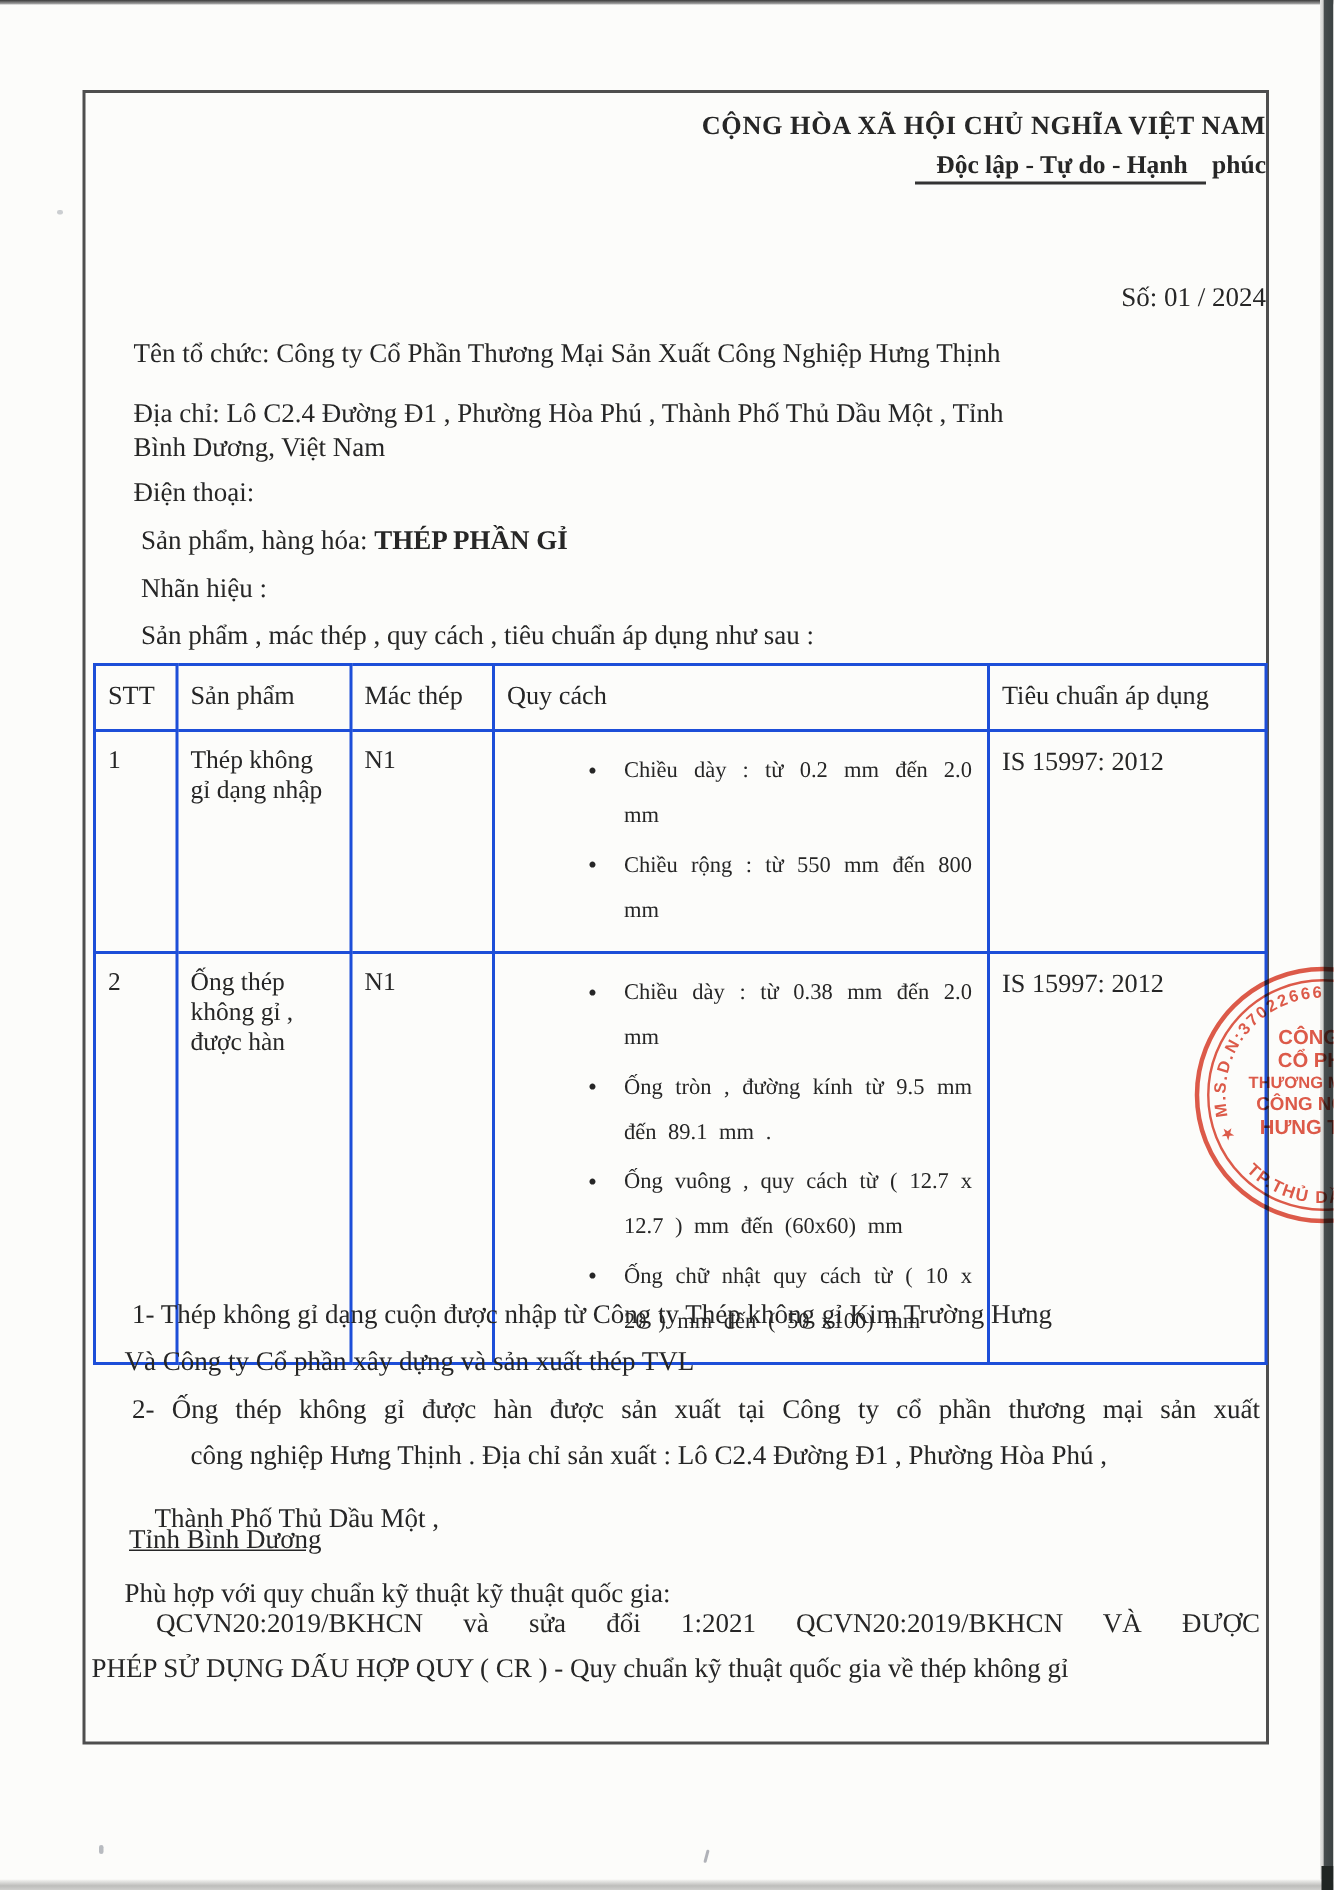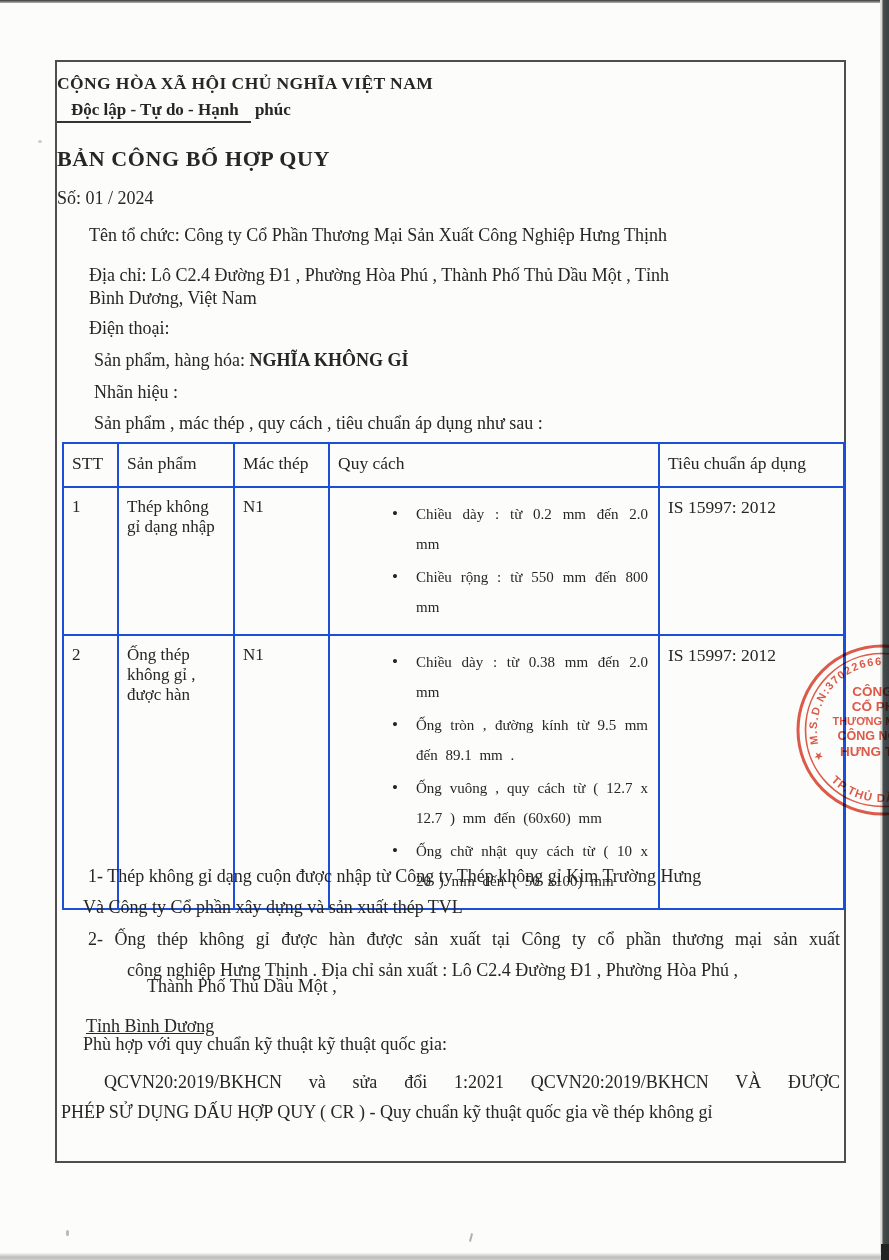--- a/index.html
+++ b/index.html
@@ -19,21 +19,21 @@
   .edge-corner{position:absolute;left:881px;top:1244px;width:8px;height:16px;background:#20２523;background:#202523;}
   .speck1{position:absolute;left:66px;top:1230px;width:3px;height:6px;background:#8b8f9a;border-radius:2px;opacity:.6;}
   .speck2{position:absolute;left:470px;top:1233px;width:2px;height:9px;background:#7d818c;border-radius:2px;opacity:.6;transform:rotate(15deg);}
   .speck3{position:absolute;left:38px;top:140px;width:4px;height:3px;background:#9aa0a8;opacity:.5;border-radius:2px;}
 
   
   .page{
     position:absolute;left:55px;top:60px;width:791px;height:1103px;
     border:2px solid #4e4e4e;box-sizing:border-box;background:transparent;
   }
-  .center{text-align:left;width:100%;position:absolute;left:0;}
+  .center{text-align:right;width:100%;position:absolute;left:0;}
   .nat-line{top:11px;font-size:17.5px;font-weight:bold;letter-spacing:.4px;}
   .motto{top:38px;font-size:17px;font-weight:bold;}
   .motto .u{border-bottom:2px solid #333;padding:0 12px 2px 14px;}
   .doc-title{top:84px;font-size:22px;font-weight:bold;letter-spacing:.6px;}
   .doc-no{top:126px;font-size:18px;}
 
   .para{position:absolute;font-size:18px;line-height:30px;white-space:nowrap;}
   .p-org{left:32px;top:158px;text-align:center;}
   .p-addr1{left:32px;top:198px;text-align:right;}
   .p-addr2{left:32px;top:221px;}
@@ -70,23 +70,23 @@
   }
   td.c-std{padding-left:11px;font-size:17.5px;}
 
   
   .notes{position:absolute;left:0;top:799px;width:791px;font-size:18px;}
   .nline{position:absolute;line-height:30px;white-space:nowrap;}
   .n1a{left:31px;top:0;}
   .n1b{left:26px;top:31px;}
   .n2a{left:31px;top:63px;width:752px;white-space:normal;text-align:justify;text-align-last:justify;}
   .n2b{left:46px;top:94px;margin-left:24px;}
-  .n2c{left:46px;top:110px;margin-left:44px;}
+  .n2c{left:46px;top:136px;}
   .nprov{left:29px;top:150px;text-decoration:underline;}
-  .nconf{left:26px;top:168px;text-align:center;}
+  .nconf{left:26px;top:186px;text-align:center;}
   .nq1{left:47px;top:206px;width:736px;white-space:normal;text-align:justify;text-align-last:justify;}
   .nq2{left:4px;top:236px;}
 
   
   .stamp{position:absolute;left:782px;top:630px;width:220px;height:200px;
     mix-blend-mode:multiply;opacity:.93;}
   .stamp text{font-family:"Liberation Sans","DejaVu Sans",sans-serif;font-weight:bold;}
 </style>
 </head>
 <body>
@@ -96,28 +96,27 @@
 <div class="edge-bottom"></div>
 <div class="edge-corner"></div>
 <div class="speck1"></div>
 <div class="speck2"></div>
 <div class="speck3"></div>
 
 <div class="page">
 
   <div class="center nat-line">CỘNG HÒA XÃ HỘI CHỦ NGHĨA VIỆT NAM</div>
   <div class="center motto"><span class="u">Độc lập - Tự do - Hạnh</span> <span>phúc</span></div>
-  <div class="center doc-title">BẢN CÔNG BỐ HỢP QUY</div>
   <div class="center doc-no">Số: 01 / 2024</div>
 
   <div class="para p-org">Tên tổ chức: Công ty Cổ Phần Thương Mại Sản Xuất Công Nghiệp Hưng Thịnh</div>
   <div class="para p-addr1">Địa chỉ: Lô C2.4 Đường Đ1 , Phường Hòa Phú , Thành Phố Thủ Dầu Một , Tỉnh</div>
   <div class="para p-addr2">Bình Dương, Việt Nam</div>
   <div class="para p-phone">Điện thoại:</div>
-  <div class="para p-product"><span>Sản phẩm, hàng hóa: </span><span class="bold">NGHĨA KHÔNG GỈ</span></div>
+  <div class="para p-product"><span>Sản phẩm, hàng hóa: </span><span class="bold">THÉP PHẦN GỈ</span></div>
   <div class="para p-brand">Nhãn hiệu :</div>
   <div class="para p-intro">Sản phẩm , mác thép , quy cách , tiêu chuẩn áp dụng như sau :</div>
 
   <table class="spec">
     <colgroup>
         <col style="width:55px">
         <col style="width:116px">
         <col style="width:95px">
         <col style="width:330px">
         <col style="width:185px">

